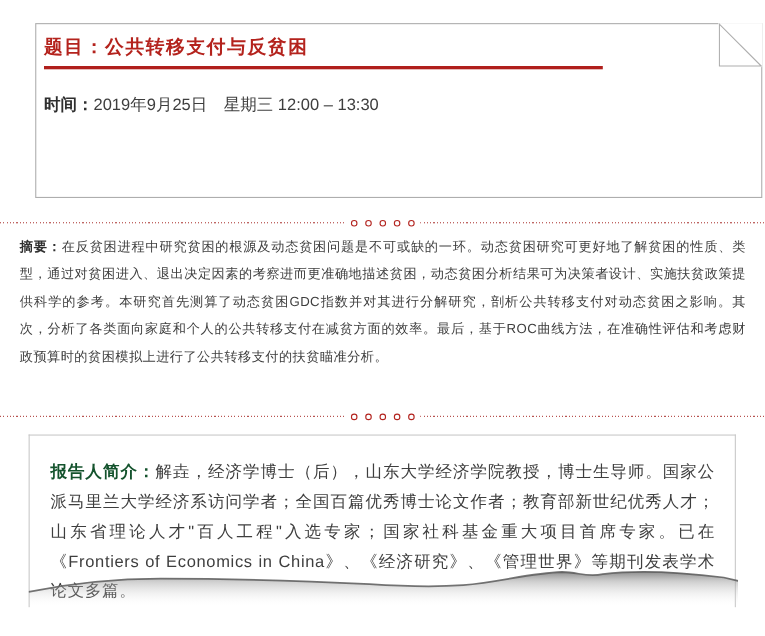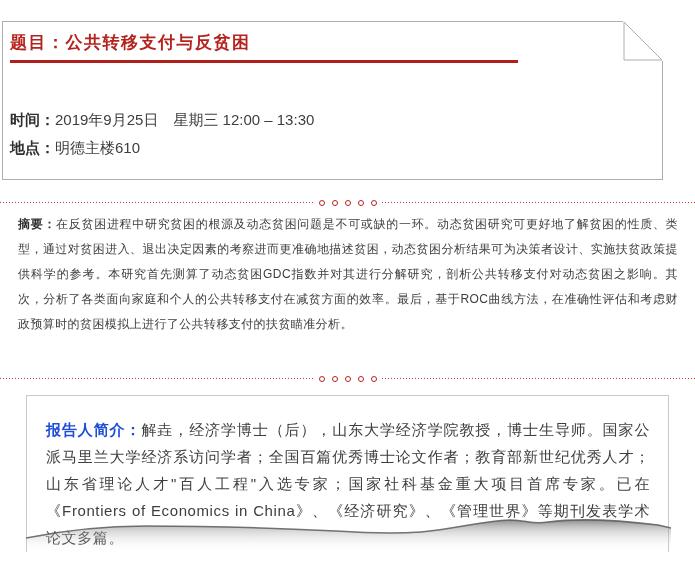--- a/index.html
+++ b/index.html
@@ -10,21 +10,21 @@
   }
   .page {
     position:relative;
     width:695px; height:578px;
     background:#ffffff;
     overflow:hidden;
   }
 
   
   .header-card {
-    position:absolute; left:2px; top:21px;
+    position:absolute; left:32px; top:21px;
     width:661px; height:159px;
     border:1px solid #aeaeae;
     background:#ffffff;
   }
   .fold-cover {
     position:absolute; top:-1px; right:-1px;
     width:40px; height:40px;
     background:#ffffff;
   }
   .fold-cover svg { display:block; }
@@ -34,21 +34,21 @@
     font-size:17px; font-weight:bold;
     letter-spacing:1.5px;
     color:#b4231d;
   }
   .title-underline {
     position:absolute; left:7px; top:38px;
     width:508px; height:3px;
     background:#b01f1c;
   }
 
-  .info-rows { position:absolute; left:7px; top:60px; width:600px;margin-top:24px; }
+  .info-rows { position:absolute; left:7px; top:60px; width:600px; }
   .info-row { height:28px; line-height:28px; font-size:15px; color:#3e3e3e; }
   .info-row .lbl { font-weight:bold; color:#2f2f2f; }
 
   
   .separator {
     position:absolute; left:0; width:695px; height:9px;
     display:flex; align-items:center;
   }
   .sep-line {
     flex:1; height:1px;
@@ -77,21 +77,21 @@
     width:643px; height:157px;
     border:1px solid #c9c9c9; border-bottom:none;
     background:#ffffff;
     padding:20px 18px 0 19px;
   }
   .bio-text {
     font-size:15px; line-height:27px;
     text-align:justify; letter-spacing:0.6px;
     color:#3e3e3e;
   }
-  .bio-text .lbl { font-weight:bold; color:#1d4ed8; }
+  .bio-text .lbl { font-weight:bold; color:#14532d; }
   .torn-edge {
     position:absolute; left:-1px; bottom:0;
     width:645px; height:44px;
     pointer-events:none;
   }
   .torn-edge svg { display:block; width:100%; height:100%; }
 </style>
 </head>
 <body>
 
@@ -99,23 +99,20 @@
 
   <div class="header-card">
     <div class="title-row">
       <span class="lbl">题目：</span><span>公共转移支付与反贫困</span>
     </div>
     <div class="title-underline"></div>
 
     <div class="info-rows">
       <div class="info-row">
         <span class="lbl">时间：</span><span>2019年9月25日　星期三  12:00 – 13:30</span>
-      </div>
-      <div class="info-row">
-        <span class="lbl">地点：</span><span>明德主楼610</span>
       </div>
     </div>
 
     <div class="fold-cover">
       <svg width="40" height="40" viewBox="0 0 40 40">
         <polygon points="1,1 1,39 39,39" fill="#ffffff" stroke="#aeaeae" stroke-width="1"></polygon>
       </svg>
     </div>
   </div>
 

